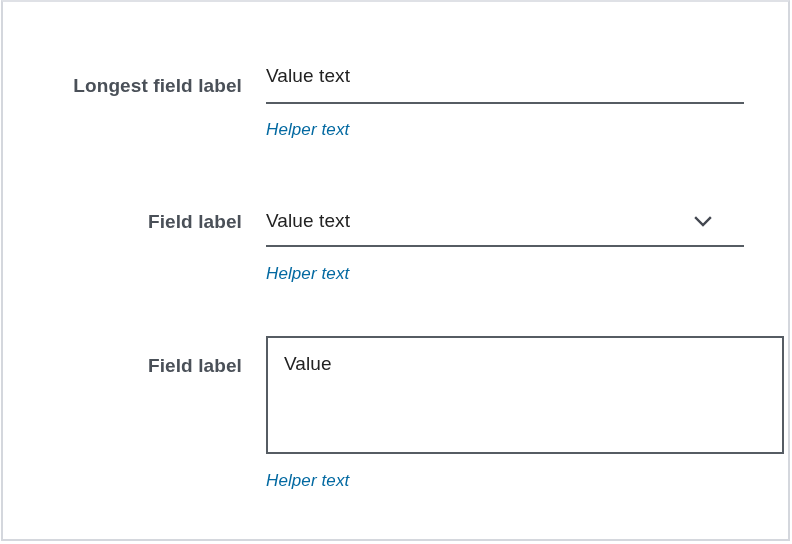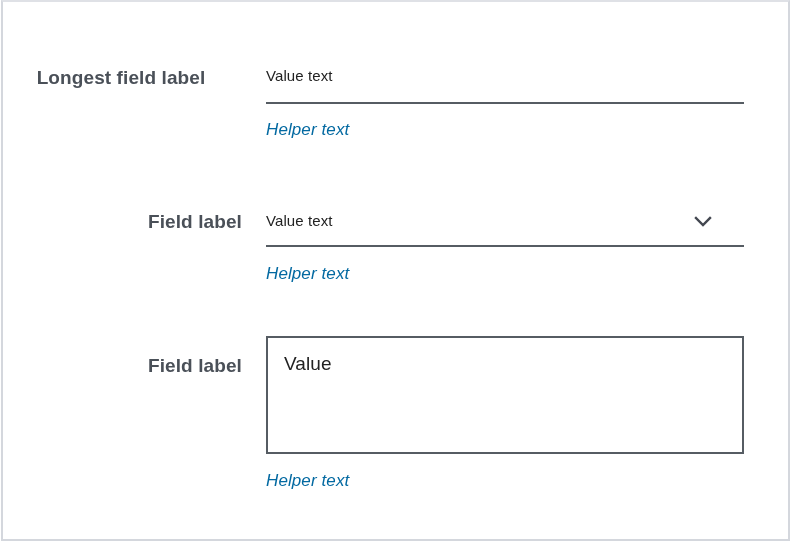--- a/index.html
+++ b/index.html
@@ -63,21 +63,21 @@
   }
 
   .control {
     position: absolute;
     left: 266px;
     width: 478px;
   }
 
   .value-text {
     color: #222222;
-    font-size: 15px;
+    font-size: 19px;
     font-weight: normal;
     line-height: 24px;
     letter-spacing: 0.1px;
     white-space: nowrap;
   }
 
   .underline {
     position: absolute;
     left: 0;
     width: 478px;
@@ -91,21 +91,21 @@
     color: #0369a1;
     font-size: 17px;
     font-style: italic;
     line-height: 22px;
     letter-spacing: 0.1px;
     white-space: nowrap;
   }
 
   
   .row-1 { top: 0; height: 150px; }
-  .row-1 .field-label { top: 66px; text-align: center; }
+  .row-1 .field-label { top: 74px; }
   .row-1 .control      { top: 64px; }
   .row-1 .underline    { top: 38px; }
   .row-1 .helper-text  { top: 119px; }
 
   
   .row-2 { top: 0; height: 150px; }
   .row-2 .field-label { top: 210px; }
   .row-2 .control      { top: 208px; }
   .row-2 .underline    { top: 37px; }
   .row-2 .helper-text  { top: 263px; }
@@ -128,21 +128,21 @@
   .chevron-down-icon svg { display: block; }
 
   
   .row-3 { top: 0; height: 200px; }
   .row-3 .field-label { top: 354px; }
 
   .textarea-box {
     position: absolute;
     left: 266px;
     top: 336px;
-    width: 478px;
+    width: 518px;
     height: 118px;
     border: 2px solid #565c63;
     box-sizing: border-box;
     background: #ffffff;
   }
   .textarea-value {
     position: absolute;
     left: 16px;
     top: 14px;
     color: #222222;

